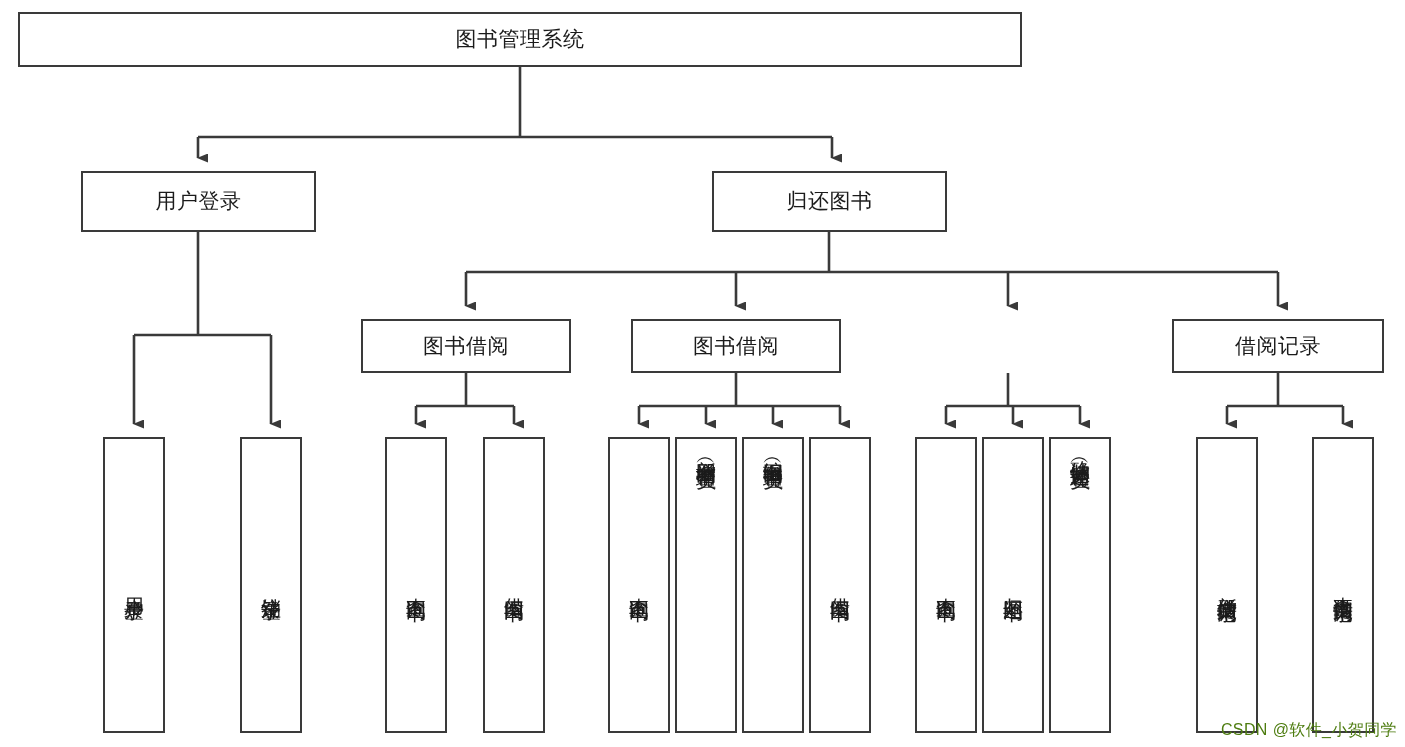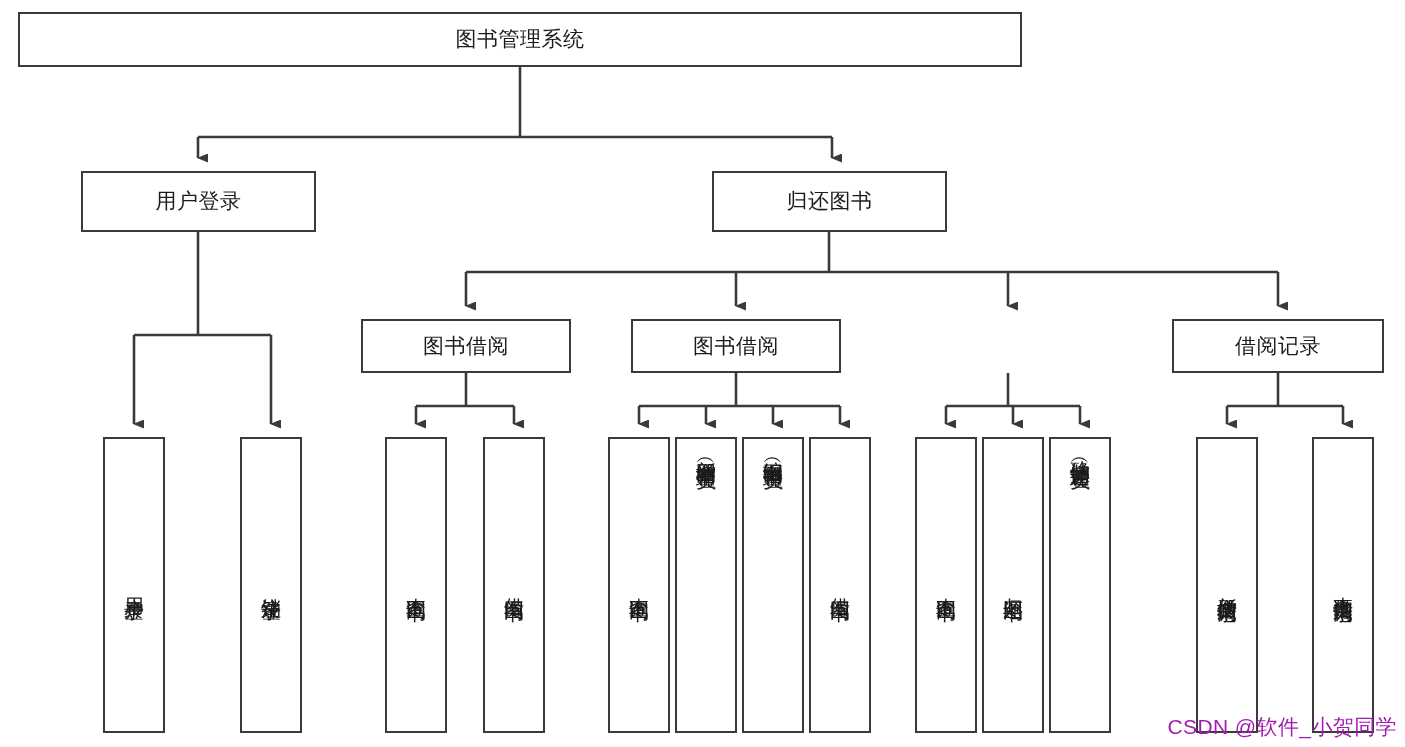--- a/index.html
+++ b/index.html
@@ -61,22 +61,22 @@
     padding-top: 6px;
   }
   .node-box.vertical.centered {
     align-items: center;
     padding-top: 0;
   }
   #watermark {
     position: absolute;
     right: 8px;
     bottom: 6px;
-    font-size: 21px;
-    color: #a21caf;
+    font-size: 16px;
+    color: #4d7c0f;
     letter-spacing: 0.4px;
     white-space: nowrap;
     pointer-events: none;
   }
 </style>
 </head>
 <body>
 
 <div id="diagram-root">
 

